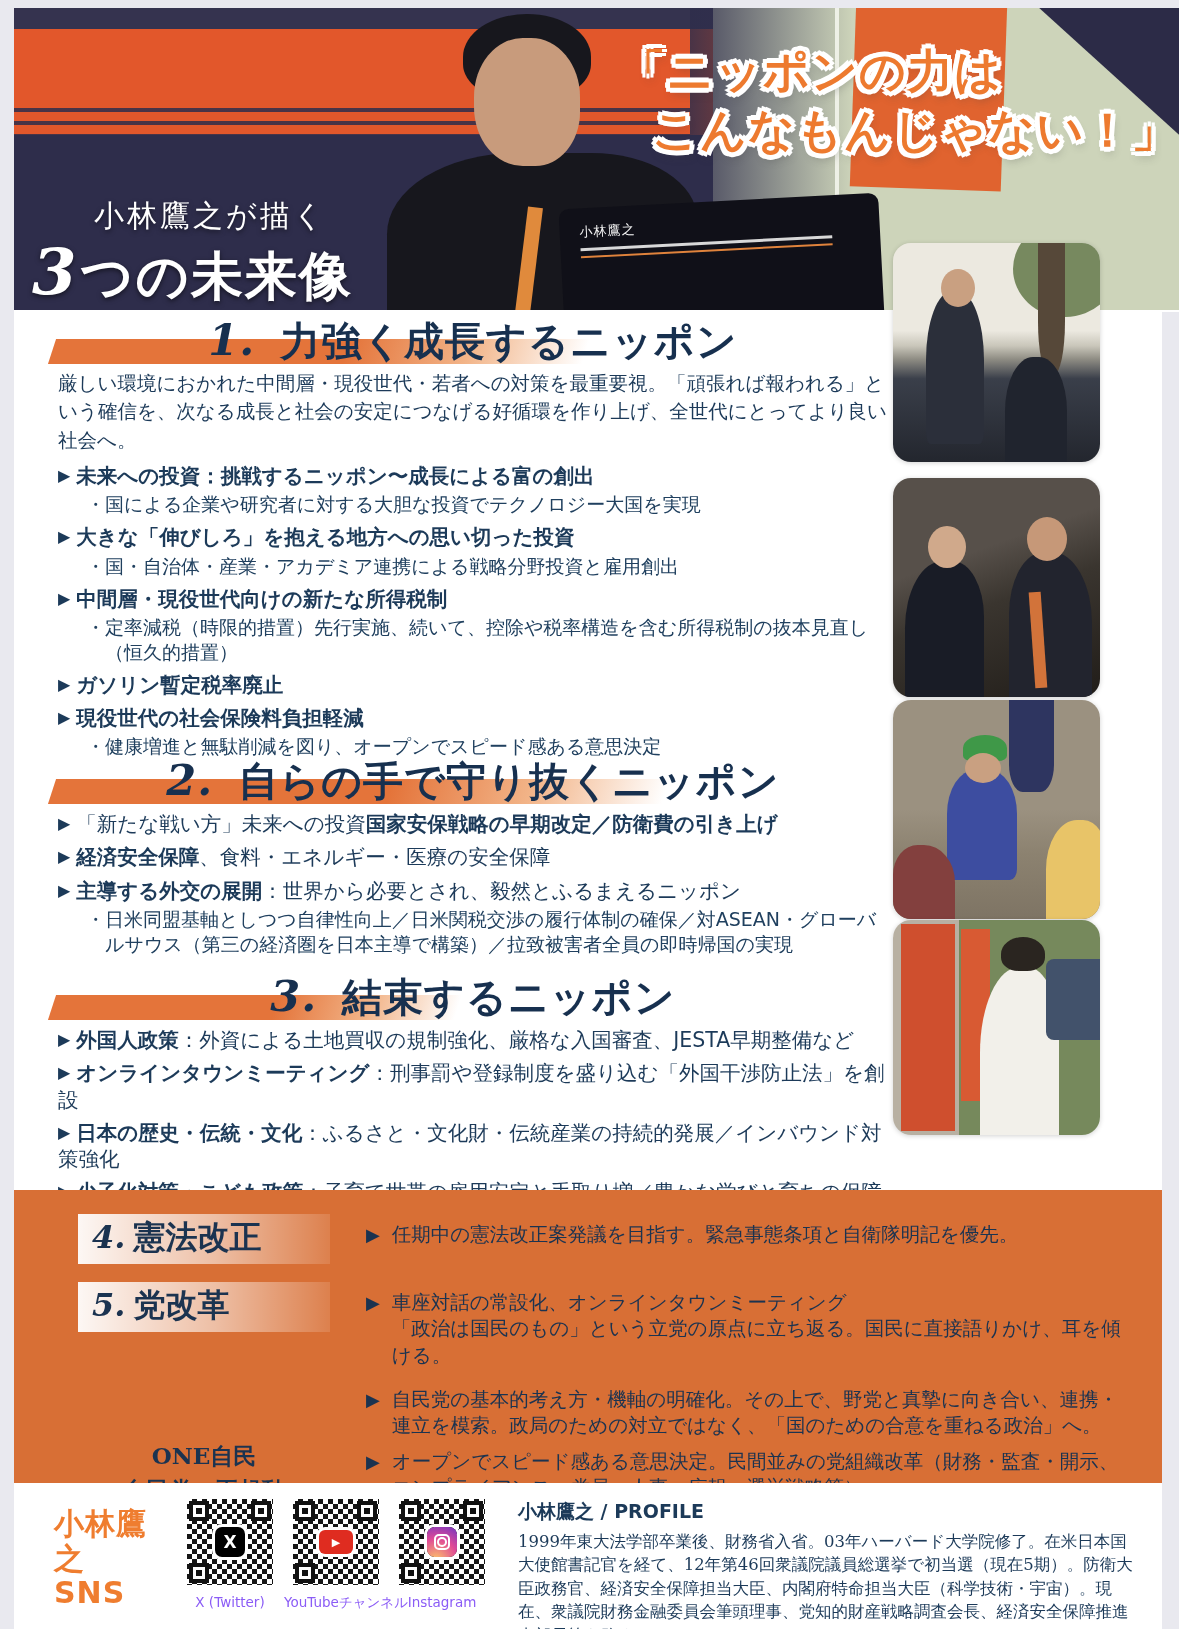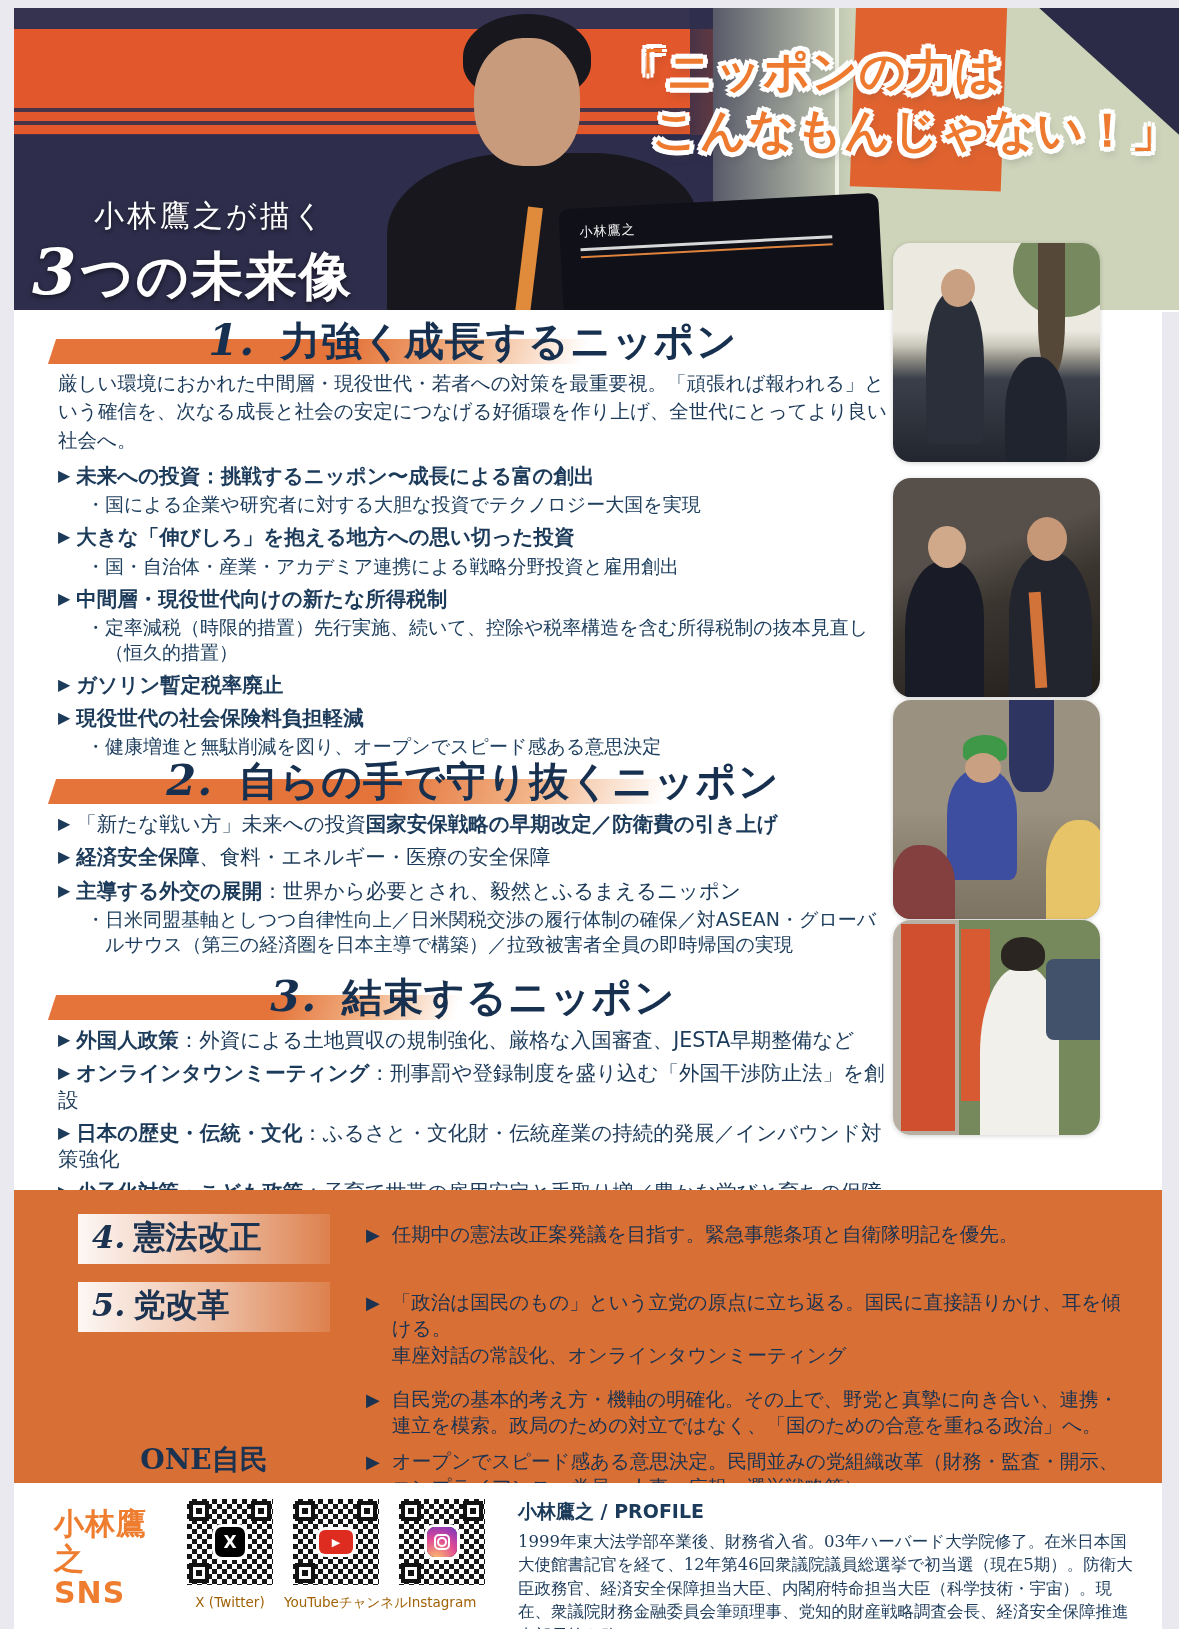--- a/index.html
+++ b/index.html
@@ -109,21 +109,21 @@
   .orow { display:flex; margin-bottom:18px; }
   .olabel { flex:0 0 252px; margin-right:36px; align-self:flex-start;
             background:linear-gradient(90deg,rgba(255,255,255,.95),rgba(255,255,255,.55) 55%,rgba(255,255,255,.12));
             padding:2px 10px 4px 14px; font-size:32px; font-weight:700; white-space:nowrap; }
   .olabel .onum { font-style:italic; margin-right:8px; }
   .otext { display:flex; font-size:19.5px; line-height:1.35; padding-top:8px; }
   .oarr::before { content:"▶"; margin-right:12px; font-size:18px; color:#1b3350; }
   .oline:empty { display:none; }
   .one-row { display:flex; }
   .one-label { flex:0 0 252px; margin-right:36px; text-align:center; font-weight:700;
-               font-size:28px; line-height:1.5; padding-top:52px; }
+               font-size:23px; line-height:1.5; padding-top:52px; }
   .one-bullets { flex:1; }
   .obullet { display:flex; font-size:19.5px; line-height:1.35; margin-bottom:9px; }
 
   
   .footer { position:absolute; left:14px; top:1483px; width:1148px; height:146px; background:#fff;
             display:flex; align-items:flex-start; padding:16px 0 0 40px; z-index:5; }
   .sns-title { color:#ef7d2f; font-weight:800; font-size:30px; line-height:1.15;
                width:112px; margin-top:8px; letter-spacing:1px; }
   .qr-group { display:flex; margin-left:12px; }
   .qr-block { width:104px; text-align:center; margin-right:2px; }
@@ -137,21 +137,21 @@
              justify-content:center; box-shadow:0 0 0 3px #fff; }
   .icon-x { width:30px; height:30px; background:#000; border-radius:7px; color:#fff;
             font-weight:700; font-size:17px; }
   .icon-yt { width:34px; height:24px; background:#df2c20; border-radius:6px; }
   .icon-yt::before { content:"▶"; color:#fff; font-size:11px; }
   .icon-ig { width:30px; height:30px; border-radius:8px;
              background:radial-gradient(circle at 30% 110%,#fdc468,#df4996 55%,#8a3ab9 90%); }
   .ig-frame { width:16px; height:16px; border:2px solid #fff; border-radius:5px;
               display:flex; align-items:center; justify-content:center; }
   .ig-frame::before { content:""; width:6px; height:6px; border:2px solid #fff; border-radius:50%; }
-  .qr-label { font-size:13.5px; margin-top:9px; color:#a16207; white-space:nowrap; }
+  .qr-label { font-size:13.5px; margin-top:9px; color:#8b5cf6; white-space:nowrap; }
   .profile { margin-left:22px; width:622px; font-family:"DejaVu Serif","Liberation Serif",serif; }
   .ptitle { font-family:"DejaVu Sans","Liberation Sans",sans-serif; font-weight:700;
             font-size:19px; margin-bottom:5px; color:#1c3a59; }
   .pbody { font-size:16.5px; line-height:1.42; color:#1c3a59; }
 </style>
 </head>
 <body>
 
 <div class="canvas">
 
@@ -268,22 +268,22 @@
         <div>
             <div class="oline">任期中の憲法改正案発議を目指す。緊急事態条項と自衛隊明記を優先。</div>
           </div>
         </div>
     </div>
     <div class="orow">
       <div class="olabel"><span class="onum">5.</span><span>党改革</span></div>
       <div class="otext">
           <span class="oarr"></span>
         <div>
+            <div class="oline">車座対話の常設化、オンラインタウンミーティング</div>
             <div class="oline">「政治は国民のもの」という立党の原点に立ち返る。国民に直接語りかけ、耳を傾ける。</div>
-            <div class="oline">車座対話の常設化、オンラインタウンミーティング</div>
           </div>
         </div>
     </div>
     <div class="one-row">
       <div class="one-label">
         <div>ONE自民</div>
         <div>自民党、再起動</div>
       </div>
       <div class="one-bullets">
         <div class="obullet">

